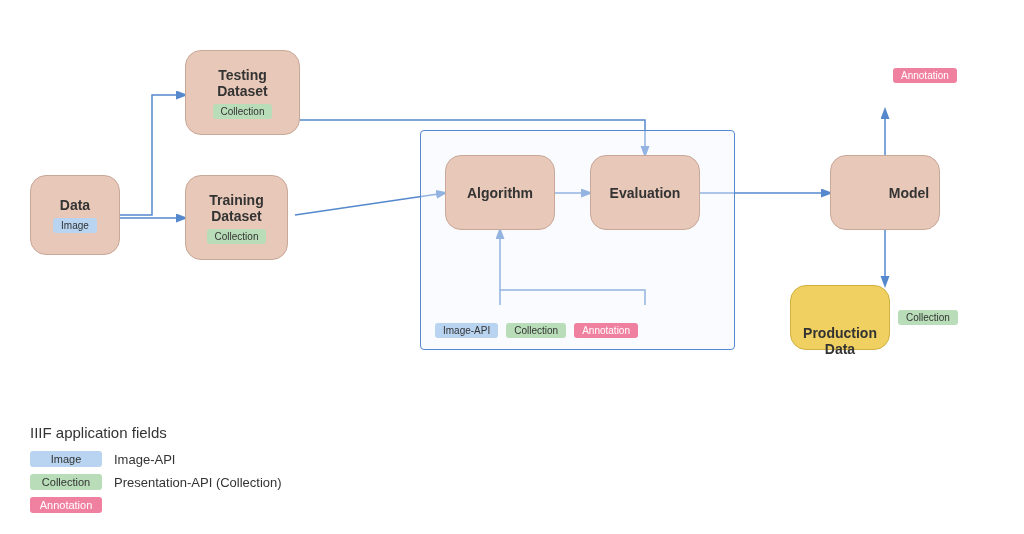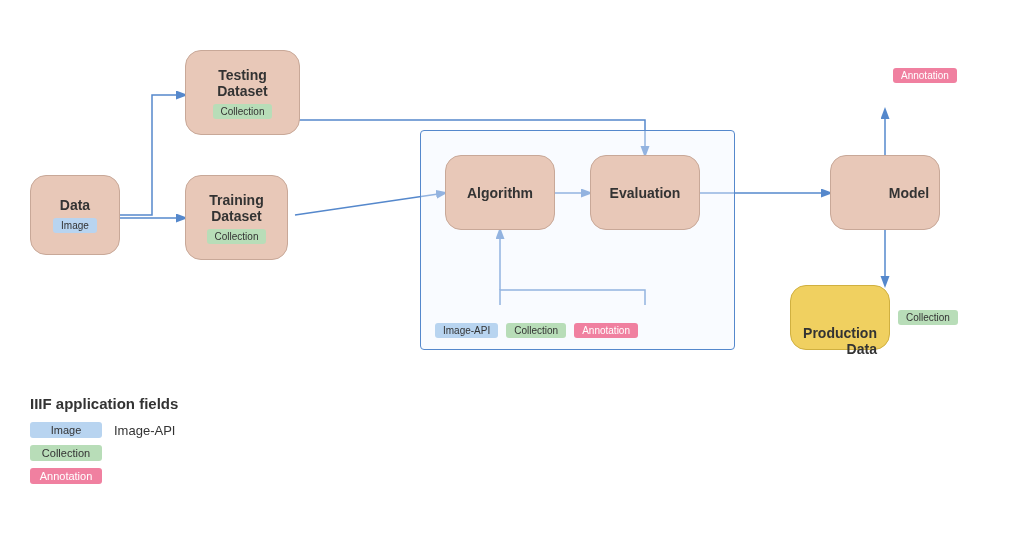--- a/index.html
+++ b/index.html
@@ -18,23 +18,24 @@
       height: 390px;
     }
     .legend-area {
       position: absolute;
       top: 395px;
       left: 30px;
       width: 400px;
     }
     .legend-title {
       font-size: 15px;
-      font-weight: bold;
+      font-weight: normal;
       color: #333;
       margin-bottom: 10px;
+      margin-top: 29px;
     }
     .legend-item {
       display: flex;
       align-items: center;
       margin-bottom: 7px;
     }
     .legend-badge {
       display: inline-flex;
       align-items: center;
       justify-content: center;
@@ -171,33 +172,34 @@
   </div>
 
   <div class="node" style="left:830px; top:155px; width:110px; height:75px;padding-left:48px;">
     <span>Model</span>
   </div>
 
 
   <span class="node-badge nb-annotation" style="position:absolute; left:893px; top:63px;">Annotation</span>
 
   <div class="node" style="left:790px; top:285px; width:100px; height:65px; background:#f0d060; border-color:#d0b040;">
-    <span style="white-space:pre-line; text-align:right;margin-top:46px;">Production
+    <span style="white-space:pre-line; text-align:center;margin-top:46px;">Production
 Data</span>
   </div>
 
   <span class="node-badge nb-collection" style="position:absolute; left:898px; top:305px;">Collection</span>
 
 </div>
 
 <div class="legend-area">
   <div class="legend-title">IIIF application fields</div>
   <div class="legend-item">
     <span class="legend-badge badge-image">Image</span>
     <span class="legend-text">Image-API</span>
   </div>
   <div class="legend-item">
     <span class="legend-badge badge-collection">Collection</span>
+    <span class="legend-text">Presentation-API (Collection)</span>
   </div>
   <div class="legend-item">
     <span class="legend-badge badge-annotation">Annotation</span>
   </div>
 </div>
 
 </body></html>

